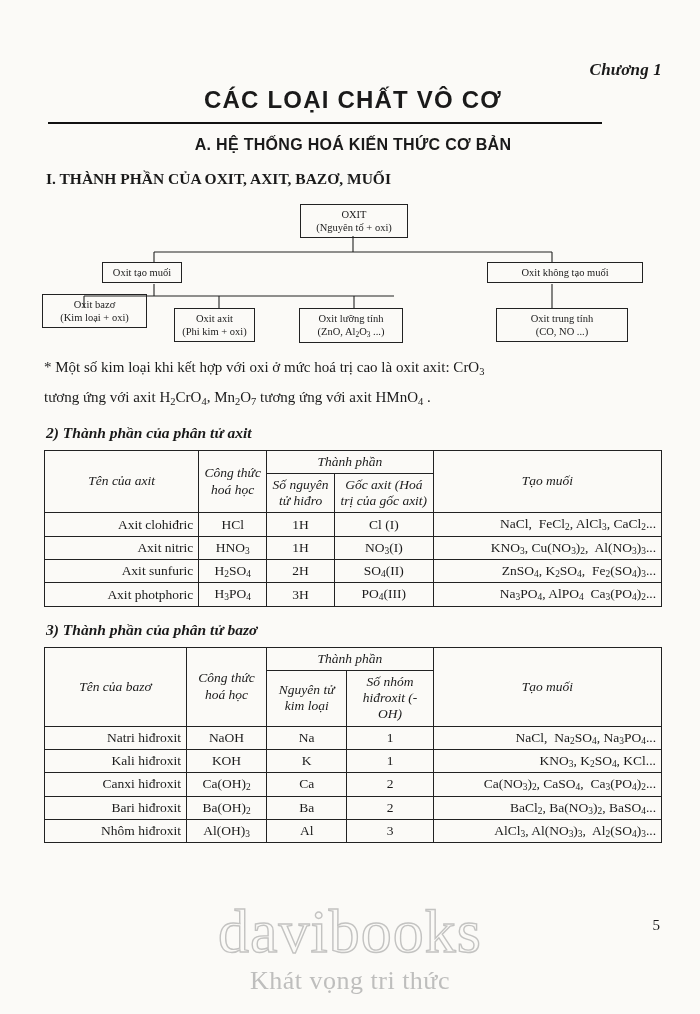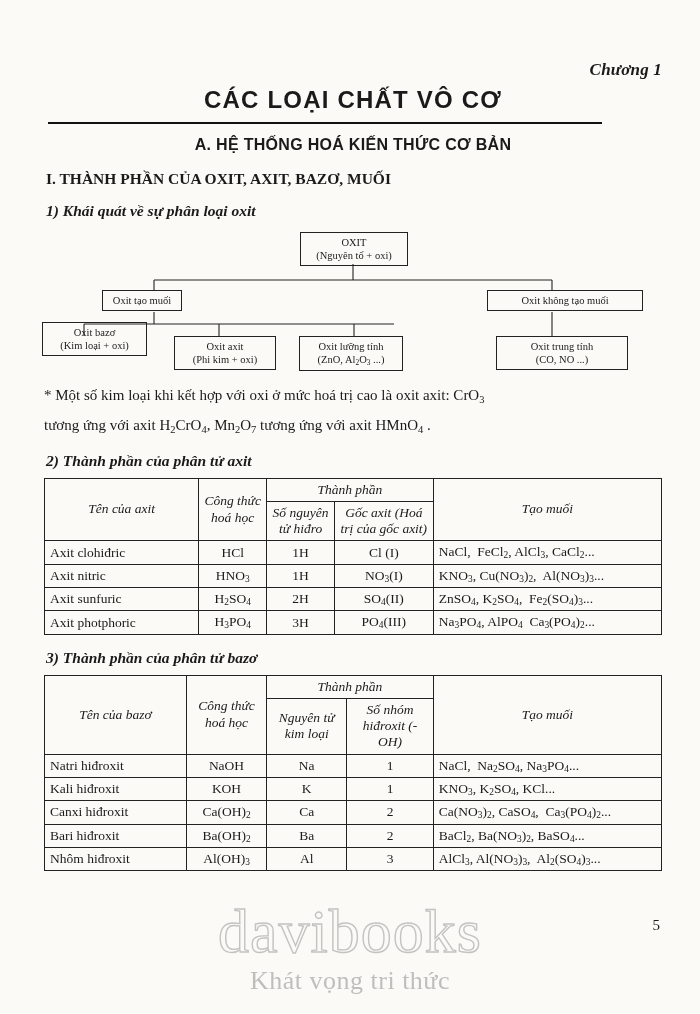--- a/index.html
+++ b/index.html
@@ -94,21 +94,21 @@
     border-collapse:collapse;
     width:100%;
     font-size:13.5px;
     table-layout:fixed;
   }
   table td, table th {
     border:1px solid #222;
     padding:3px 5px;
     vertical-align:middle;
     font-weight:normal;
-    text-align:left;
+    text-align:right;
   }
   .hdr td { text-align:center; font-style:italic; line-height:1.2; }
   .ctr { text-align:center; }
 
   table.t-axit td { height:22px; }
   table.t-axit .hdr td { height:auto; }
 
   
   .wm {
     position:absolute;
@@ -159,21 +159,20 @@
 <div class="page">
 
   <div class="bleed"></div>
 
   <div class="chuong">Chương 1</div>
   <div class="maintitle">CÁC LOẠI CHẤT VÔ CƠ</div>
   <hr class="rule">
   <div class="sectionA">A. HỆ THỐNG HOÁ KIẾN THỨC CƠ BẢN</div>
   <div class="romanI">I. THÀNH PHẦN CỦA OXIT, AXIT, BAZƠ, MUỐI</div>
 
-  <div class="subhead">1) Khái quát về sự phân loại oxit</div>
 
   <div class="diagram">
     <svg class="lines" viewBox="0 0 618 150" preserveAspectRatio="none">
 
       <line x1="309" y1="36" x2="309" y2="52" stroke="#222" stroke-width="1.1"></line>
       <line x1="110" y1="52" x2="508" y2="52" stroke="#222" stroke-width="1.1"></line>
       <line x1="110" y1="52" x2="110" y2="62" stroke="#222" stroke-width="1.1"></line>
       <line x1="508" y1="52" x2="508" y2="62" stroke="#222" stroke-width="1.1"></line>
 
       <line x1="110" y1="84" x2="110" y2="96" stroke="#222" stroke-width="1.1"></line>
@@ -196,21 +195,21 @@
 
     <div class="node" style="left:443px; top:62px; width:156px;">
       <span class="l1">Oxit không tạo muối</span>
     </div>
 
     <div class="node" style="left:-2px; top:94px; width:105px;">
       <span class="l1">Oxit bazơ</span>
       <span class="l2">(Kim loại + oxi)</span>
     </div>
 
-    <div class="node" style="left:130px; top:108px; width:102px;">
+    <div class="node" style="left:130px; top:108px; width:81px;">
       <span class="l1">Oxit axit</span>
       <span class="l2">(Phi kim + oxi)</span>
     </div>
 
     <div class="node" style="left:255px; top:108px; width:104px;">
       <span class="l1">Oxit lưỡng tính</span>
       <span class="l2">(ZnO, Al<sub>2</sub>O<sub>3</sub> ...)</span>
     </div>
 
     <div class="node" style="left:452px; top:108px; width:132px;">

